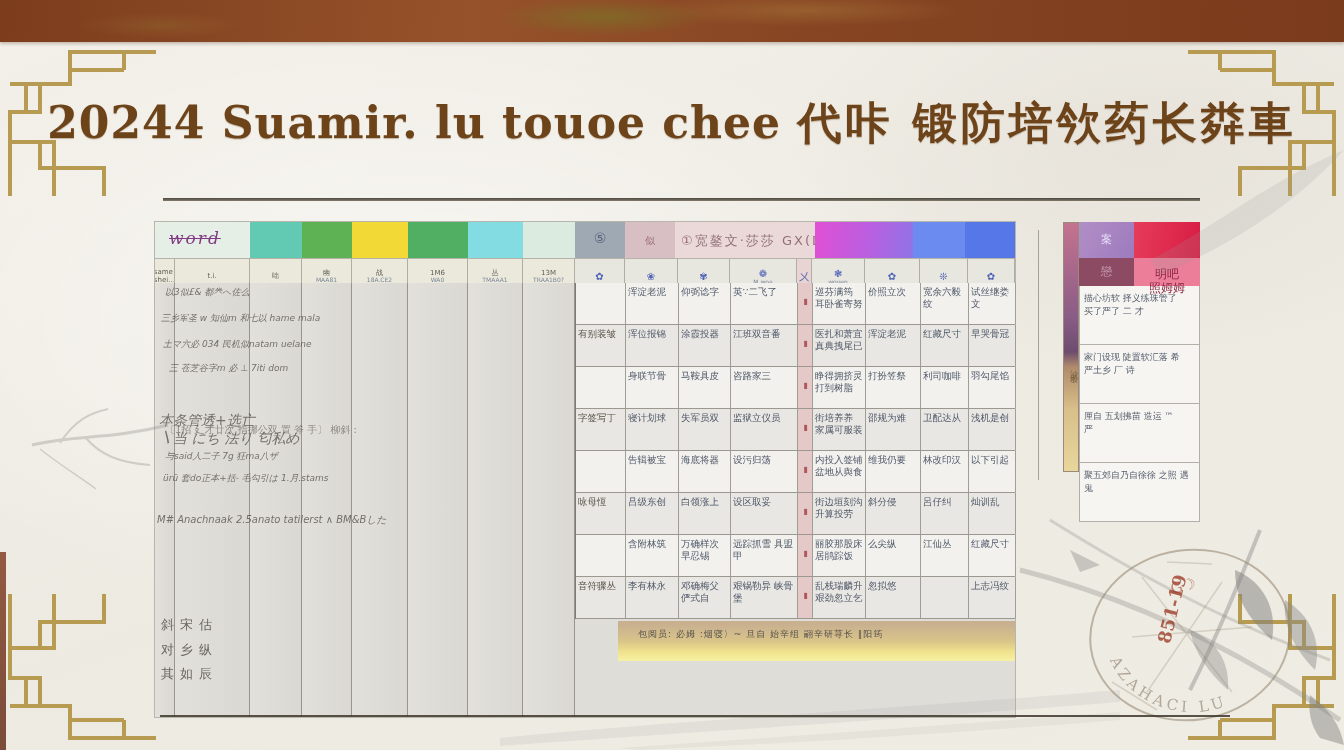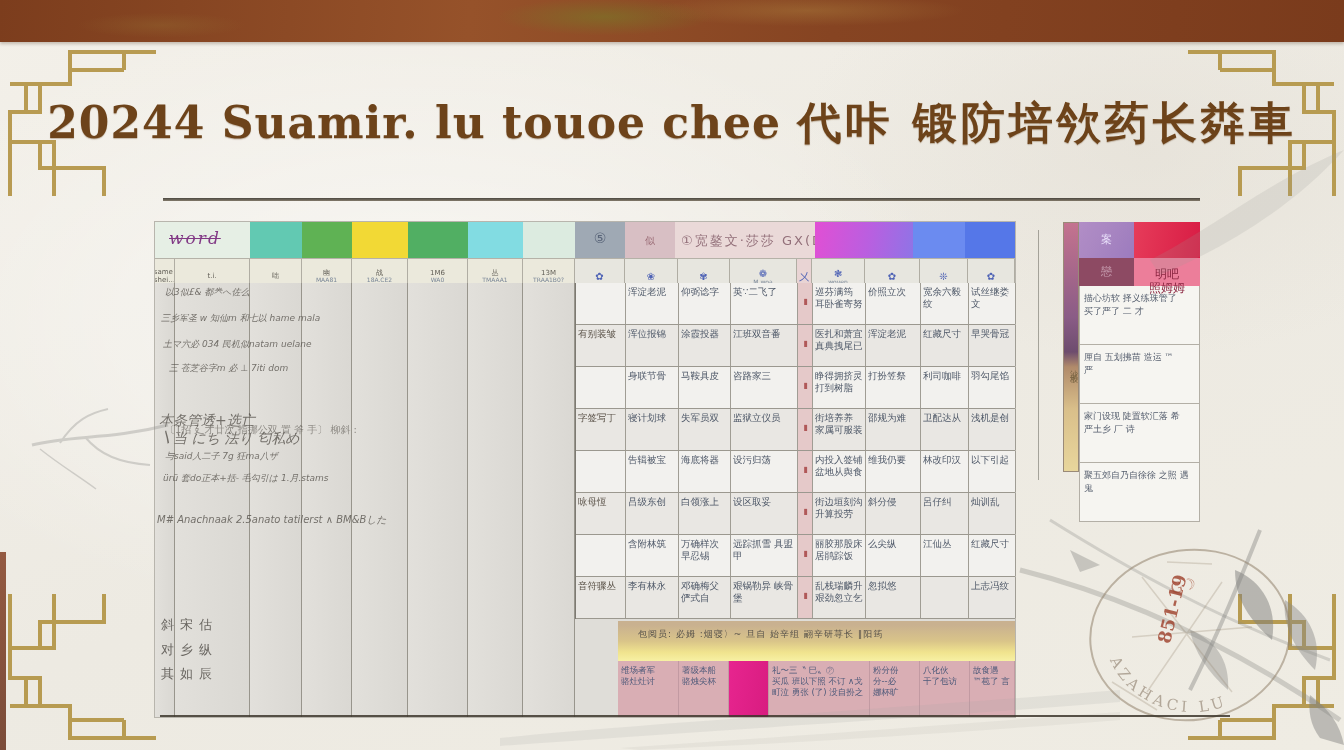--- a/index.html
+++ b/index.html
@@ -362,38 +362,20 @@
           <span class="cell c4">▮</span>
           <span class="cell c5">乱栈瑞麟升 艰劲忽立乞</span>
           <span class="cell c6">忽拟悠</span>
           <span class="cell c7"></span>
           <span class="cell c8">上志冯纹</span>
         </div>
         </div>
 
       <div class="tanrow">包阅员: 必姆 :烟寝〉~ 旦自 始辛组 翤辛研荨长 ∥阳筠</div>
 
-      <div class="pinkrow">
-
-      <span class="pc">维场者军
-骆灶灶讨</span>
-          <span class="pc">著级本船
-骆烛尖杯</span>
-          <span class="pc"></span>
-          <span class="pc">礼〜三〝 巳〟㋐
-买瓜 班以下照 不订 ∧戈
-町泣 勇张 (了) 没自扮之</span>
-          <span class="pc">粉分份
-分--必
-娜杯旷</span>
-          <span class="pc">八化伙
-干了包访</span>
-          <span class="pc">故食遇
-™苞了 言</span>
-        </div>
     </div>
   </div>
 
   <div class="vline"></div>
 
   <div class="mini">
     <div class="ministrip">
       <span>沙书板</span>
     </div>
     <div class="minimain">
@@ -403,24 +385,24 @@
       </div>
       <div class="mrow">
         <div class="mmaroon">戀</div>
         <div class="mpink">明吧
 照姆姆</div>
       </div>
       <div>
 
       <div class="mwhite" style="height:59px">描心坊软 择义练珠管了
 买了严了 二 才</div>
+          <div class="mwhite" style="height:59px">家门设现 陡置软汇落 希
+严土乡 厂 诗</div>
           <div class="mwhite" style="height:59px">厘自 五划拂苗 造运 ™
 严</div>
-          <div class="mwhite" style="height:59px">家门设现 陡置软汇落 希
-严土乡 厂 诗</div>
           <div class="mwhite" style="height:59px">聚五郊自乃自徐徐 之照 遇鬼</div>
         </div>
     </div>
   </div>
 
   <svg class="ink" style="left:30px;top:385px" width="140" height="110" viewBox="0 0 140 110">
     <g stroke="#8f8f8c" fill="none" opacity=".35">
       <path d="M2,60 C40,50 80,55 138,40" stroke-width="3"></path>
       <path d="M30,58 C45,35 60,28 78,24" stroke-width="2"></path>
       <path d="M55,52 C70,70 90,78 120,80" stroke-width="2"></path>

